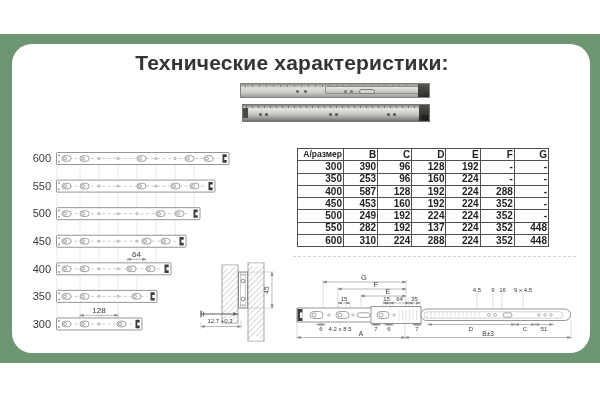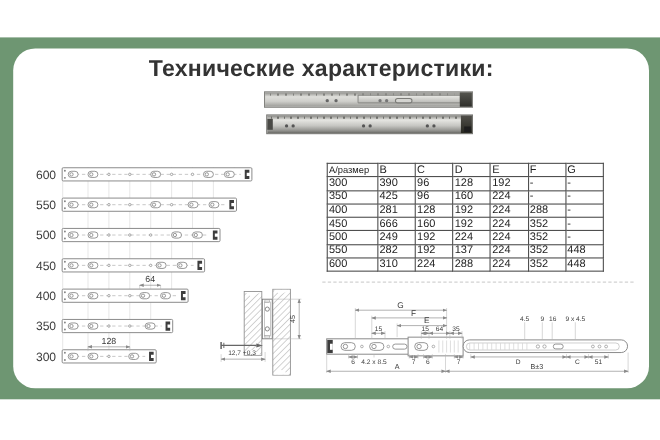--- a/index.html
+++ b/index.html
@@ -32,21 +32,21 @@
           box-shadow:6px 0 0 #555,70px 0 0 #555,76px 0 0 #555,128px 0 0 #555,134px 0 0 #555;}
   .ph-bot .tab{position:absolute;left:0;top:3px;width:5px;height:10px;background:#4a4a46;}
   .ph-bot .cap{position:absolute;right:0;top:0;width:10px;height:100%;background:linear-gradient(180deg,#504f4a,#27271f);}
   .ph-bot .notch{position:absolute;right:1px;bottom:1px;width:6px;height:5px;background:#1d1d1d;}
 
   
   .rails{position:absolute;left:30px;top:146px;width:210px;height:192px;}
 
   
   .spec{position:absolute;left:297px;top:148px;width:252px;border-collapse:collapse;table-layout:fixed;}
-  .spec th,.spec td{border:1px solid #4f4f4f;text-align:left;font-weight:400;font-size:10px;
+  .spec th,.spec td{border:1px solid #4f4f4f;text-align:right;font-weight:700;font-size:10px;
           height:11.3px;line-height:1;padding:0 1px;color:#1f1f1f;}
   .spec th:first-child{font-size:8.5px;}
 
   .construction{position:absolute;left:293px;top:256px;width:283px;height:0;border-top:1px dashed #d2d2d2;}
 
   .cross{position:absolute;left:198px;top:258px;width:102px;height:90px;}
   .ext{position:absolute;left:293px;top:260px;width:285px;height:92px;}
 
   svg text{font-family:"Liberation Sans",sans-serif;fill:#3a3a3a;}
   .ol{fill:#fff;stroke:#8a8a8a;stroke-width:.9;}
@@ -262,39 +262,39 @@
           <td>300</td>
           <td>390</td>
           <td>96</td>
           <td>128</td>
           <td>192</td>
           <td>-</td>
           <td>-</td>
         </tr>
         <tr>
           <td>350</td>
-          <td>425</td>
+          <td>253</td>
           <td>96</td>
           <td>160</td>
           <td>224</td>
           <td>-</td>
           <td>-</td>
         </tr>
         <tr>
           <td>400</td>
-          <td>281</td>
+          <td>587</td>
           <td>128</td>
           <td>192</td>
           <td>224</td>
           <td>288</td>
           <td>-</td>
         </tr>
         <tr>
           <td>450</td>
-          <td>666</td>
+          <td>453</td>
           <td>160</td>
           <td>192</td>
           <td>224</td>
           <td>352</td>
           <td>-</td>
         </tr>
         <tr>
           <td>500</td>
           <td>249</td>
           <td>192</td>

